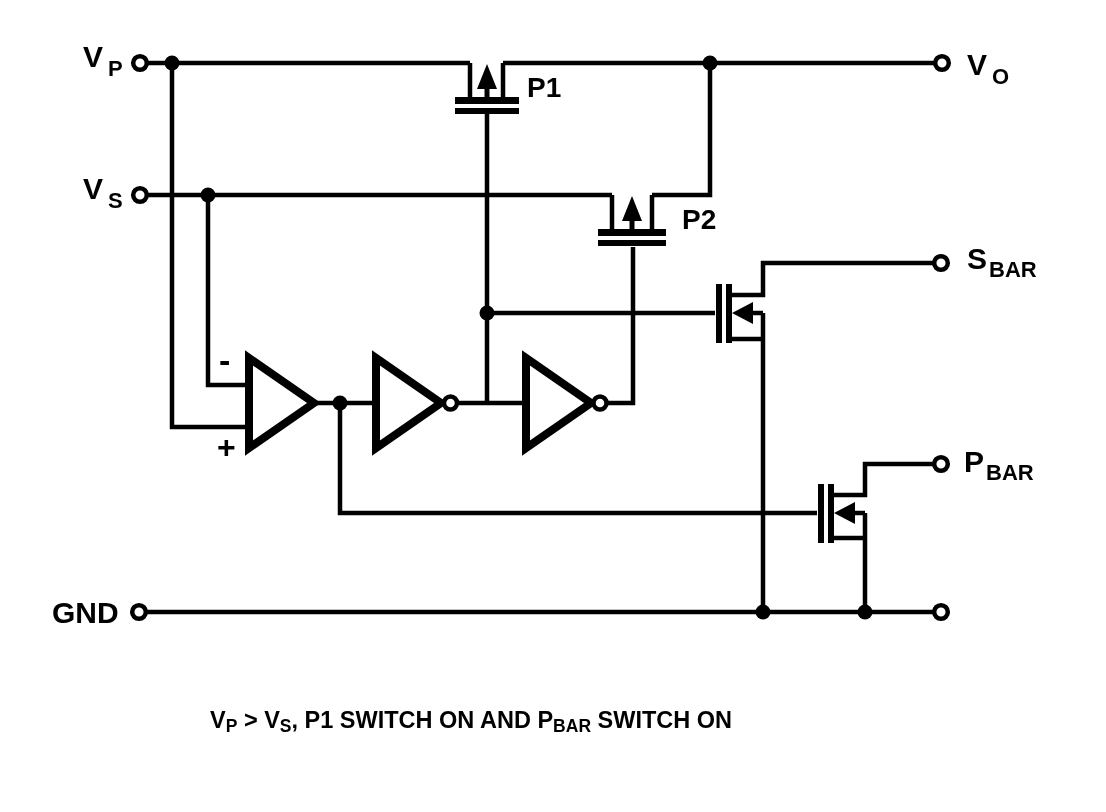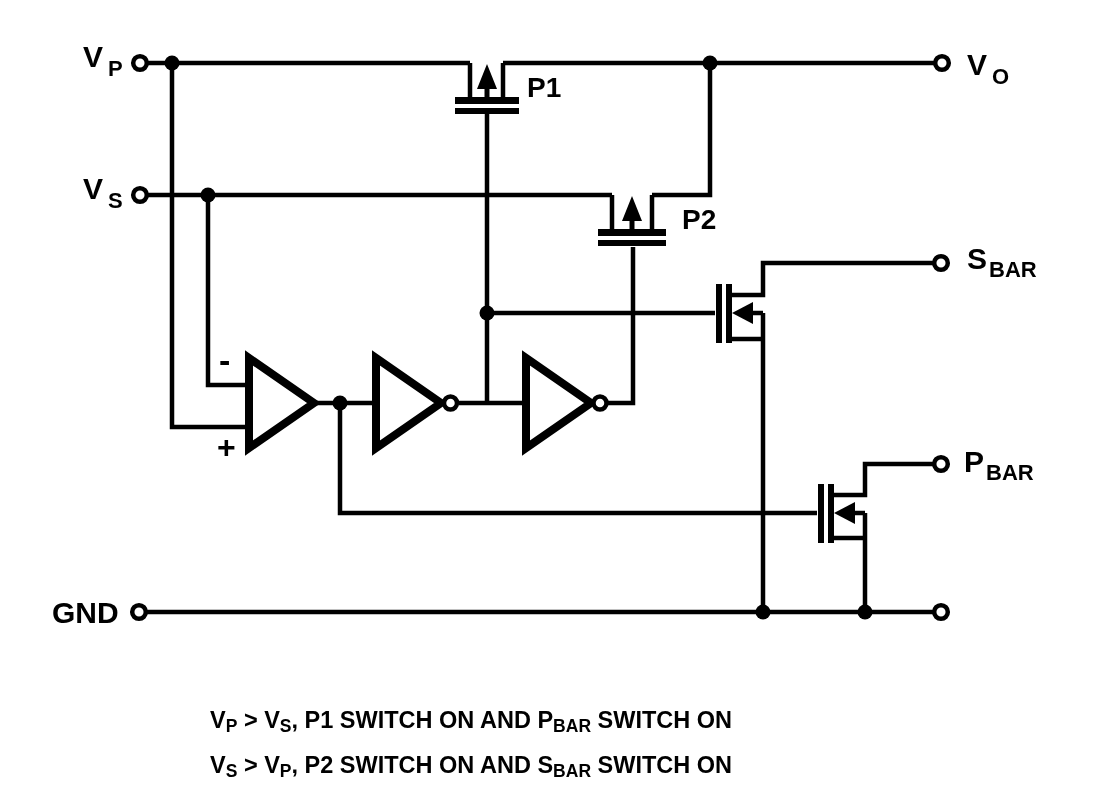--- a/index.html
+++ b/index.html
@@ -113,15 +113,14 @@
     <text x="964" y="472" font-size="30">P</text>
     <text x="986" y="480" font-size="22">BAR</text>
     <text x="52" y="623" font-size="30">GND</text>
     <text x="527" y="97" font-size="28">P1</text>
     <text x="682" y="229" font-size="28">P2</text>
   </g>
 </svg>
 
 <div class="caption">
   <div><span>V</span><span class="sub">P</span><span> &gt; V</span><span class="sub">S</span><span>, P1 SWITCH ON AND P</span><span class="sub">BAR</span><span> SWITCH ON</span></div>
-  <div><span>V</span><span class="sub">S</span><span> &gt; V</span><span class="sub">P</span><span>, P2 SWITCH ON AND S</span><span class="sub">BAR</span><span> SWITCH ON</span></div>
 </div>
 </div>
 
 </body></html>

